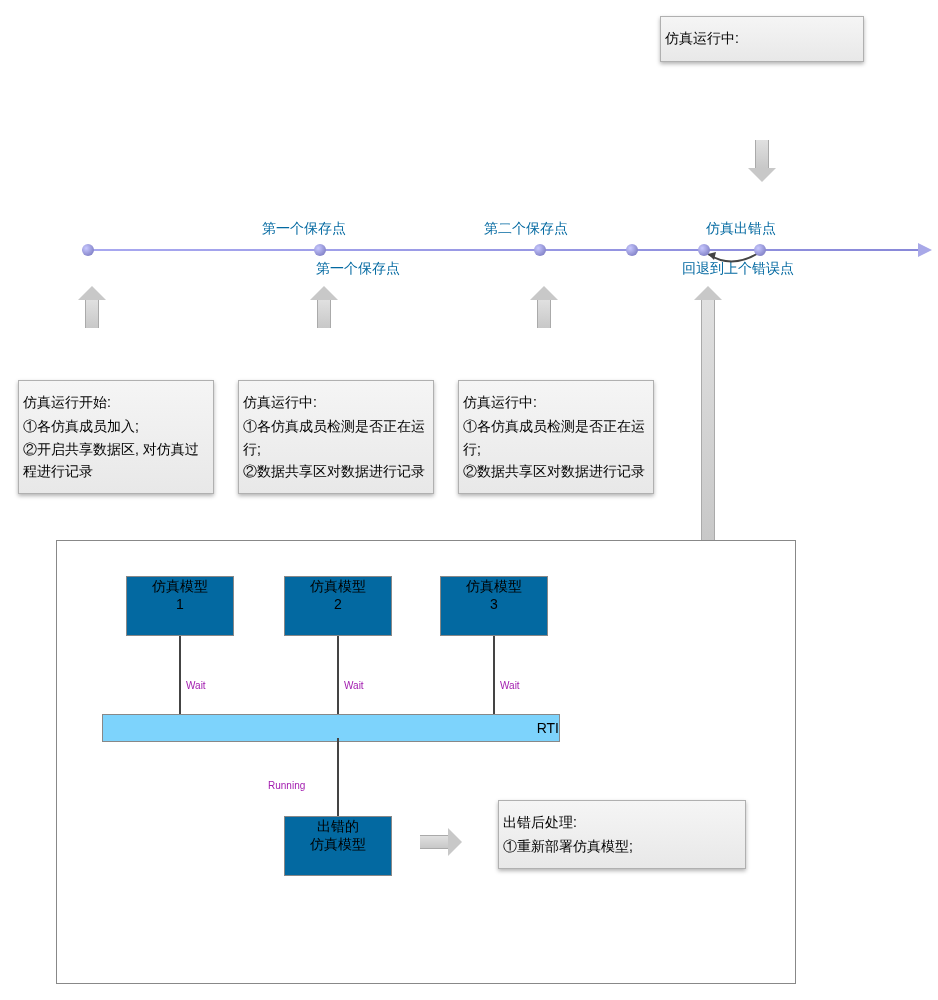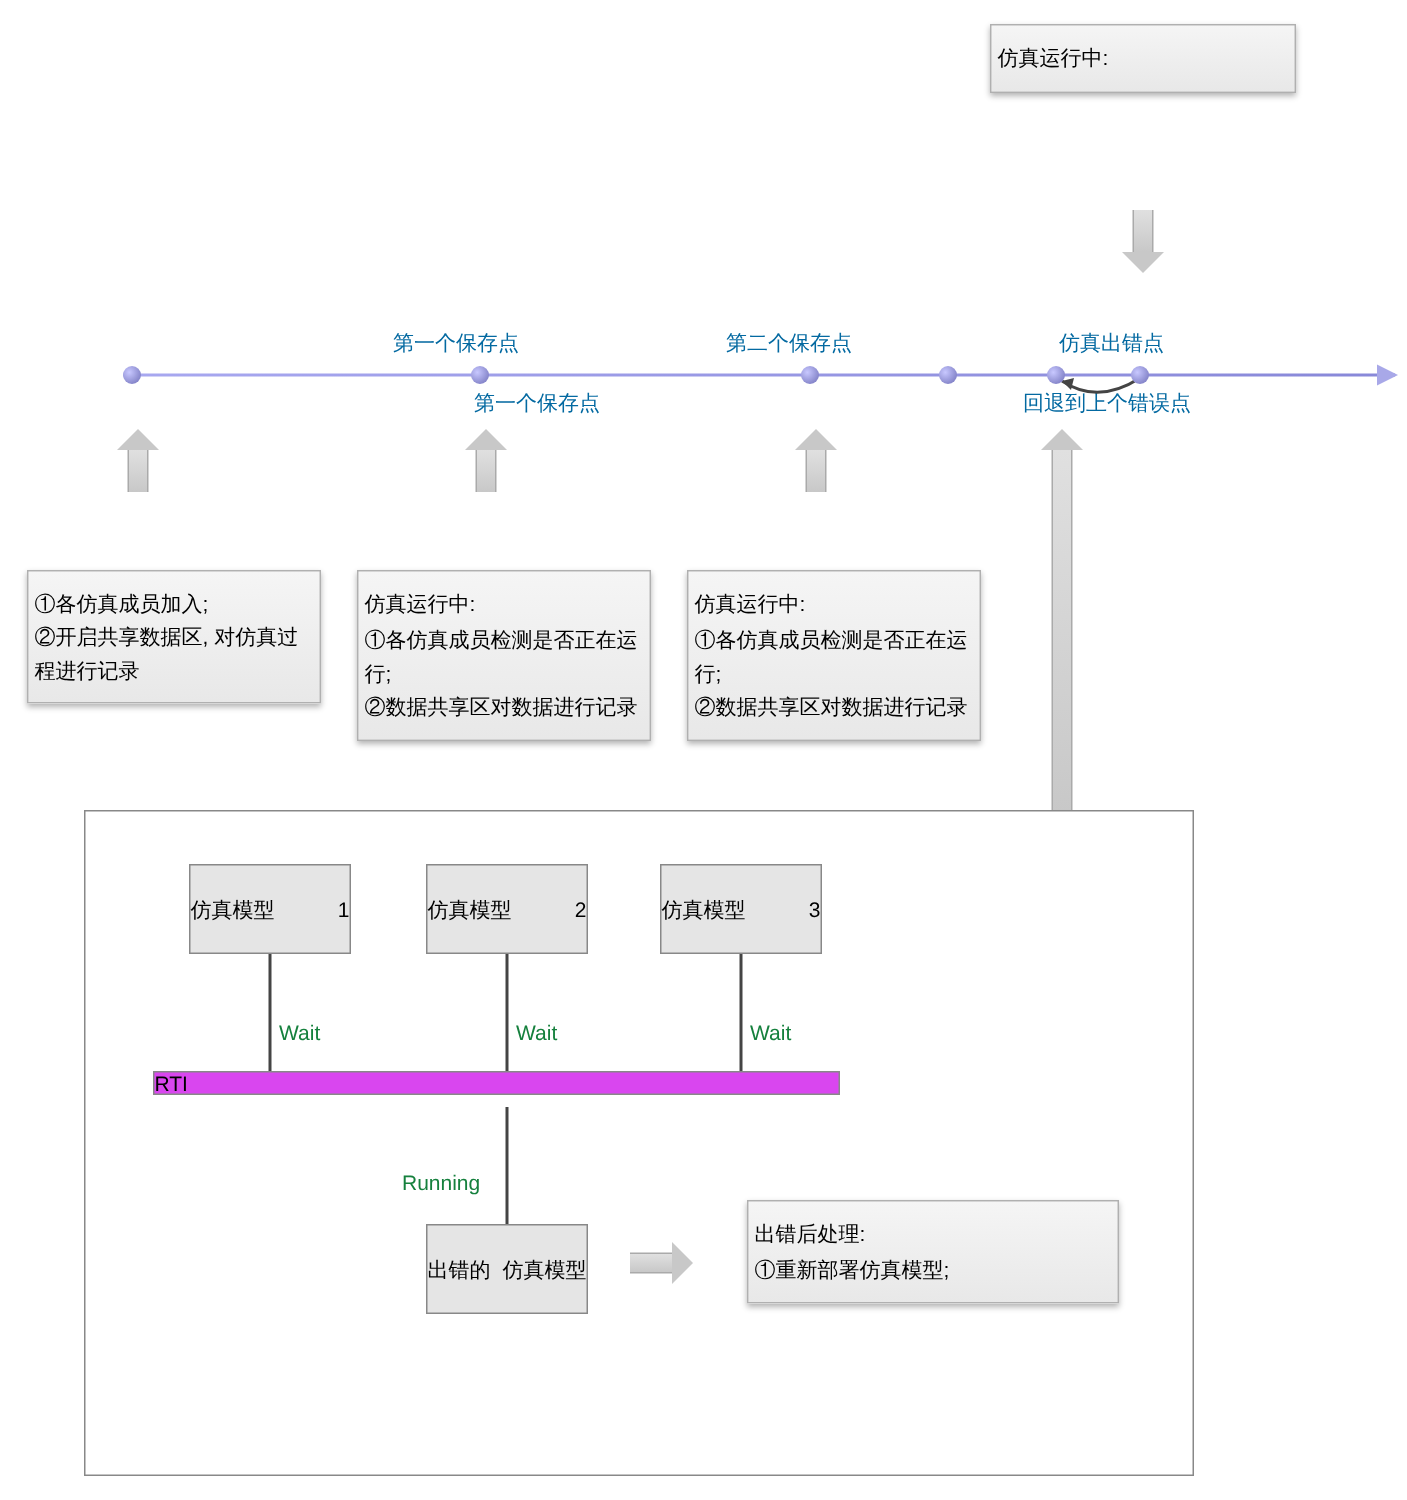--- a/index.html
+++ b/index.html
@@ -1,35 +1,35 @@
 <!DOCTYPE html>
 <html><head>
 <meta charset="utf-8">
 <style>
 *{margin:0;padding:0;box-sizing:border-box;font-family:"Microsoft YaHei",SimSun,sans-serif}
 body{width:938px;height:1000px;background:#fff;position:relative}
 .box{position:absolute;background:linear-gradient(#f5f5f5,#e8e8e8);border:1px solid #b0b0b0;box-shadow:0 2px 4px rgba(0,0,0,.3);padding:10px 4px;font-size:14px;line-height:1.6}
 .box-title{margin-bottom:2px}
-.plain-box{position:absolute;background:#e5e5e5;border:1.5px solid #888;display:flex;flex-direction:row;align-items:center;justify-content:space-between;font-size:14px;line-height:1.3}
+.plain-box{position:absolute;background:#0369a1;border:1.5px solid #888;display:flex;flex-direction:column;align-items:center;justify-content:flex-start;font-size:14px;line-height:1.3}
 .timeline{position:absolute;left:82px;top:249px;width:848px;height:2px;background:linear-gradient(90deg,#a8a8f0,#8888d8);z-index:1}
 .arrowhead-r{position:absolute;left:918px;top:243px;width:0;height:0;border-top:7px solid transparent;border-bottom:7px solid transparent;border-left:14px solid #a8a8e8;z-index:2}
 .dot{position:absolute;width:12px;height:12px;border-radius:50%;background:radial-gradient(circle at 35% 35%,#c8c8ff,#8888cc 70%);z-index:3}
 .label{position:absolute;font-size:14px;color:#0369a1;white-space:nowrap}
 .block-arrow{position:absolute;display:flex;flex-direction:column;align-items:center}
 .block-arrow .shaft{width:14px;height:28px;background:linear-gradient(#e0e0e0,#c8c8c8);border:1px solid #aaa;border-top:none;border-bottom:none}
 .block-arrow .head-up{width:0;height:0;border-left:14px solid transparent;border-right:14px solid transparent;border-bottom:14px solid #c8c8c8}
 .block-arrow .head-down{width:0;height:0;border-left:14px solid transparent;border-right:14px solid transparent;border-top:14px solid #c8c8c8}
 .block-arrow.horizontal{flex-direction:row}
 .block-arrow.horizontal .shaft{width:28px;height:14px;border:1px solid #aaa;border-left:none;border-right:none}
 .block-arrow.horizontal .head-right{width:0;height:0;border-top:14px solid transparent;border-bottom:14px solid transparent;border-left:14px solid #c8c8c8}
 .curve-arrow{position:absolute;width:80px;height:30px}
 .big-container{position:absolute;border:1.5px solid #888;background:#fff}
 .vline{position:absolute;width:2px;background:#444}
-.hbar{position:absolute;background:#d946ef;border:1.5px solid #888;height:16px;display:flex;align-items:center;justify-content:flex-start;font-size:14px}
-.elabel{position:absolute;font-size:14px;color:#15803d}
+.hbar{position:absolute;background:#7dd3fc;border:1.5px solid #888;height:28px;display:flex;align-items:center;justify-content:flex-end;font-size:14px}
+.elabel{position:absolute;font-size:10px;color:#a21caf}
 </style>
 </head>
 <body>
 
 <div class="box" style="left:660px;top:16px;width:204px">
   <div class="box-title">仿真运行中:</div>
 </div>
 <div class="block-arrow" style="left:748px;top:140px">
   <div class="shaft"></div>
     <div class="head-down"></div>
@@ -67,20 +67,21 @@
 <div class="block-arrow" style="left:530px;top:286px">
     <div class="head-up"></div>
     <div class="shaft"></div>
   </div>
 <div class="block-arrow" style="left:694px;top:286px">
     <div class="head-up"></div>
     <div class="shaft" style="height:242px"></div>
   </div>
 
 <div class="box" style="left:18px;top:380px;width:196px">
+  <div class="box-title">仿真运行开始:</div>
   <div>①各仿真成员加入;</div>
   <div>②开启共享数据区, 对仿真过程进行记录</div>
 </div>
 <div class="box" style="left:238px;top:380px;width:196px">
   <div class="box-title">仿真运行中:</div>
   <div>①各仿真成员检测是否正在运行;</div>
   <div>②数据共享区对数据进行记录</div>
 </div>
 <div class="box" style="left:458px;top:380px;width:196px">
   <div class="box-title">仿真运行中:</div>

